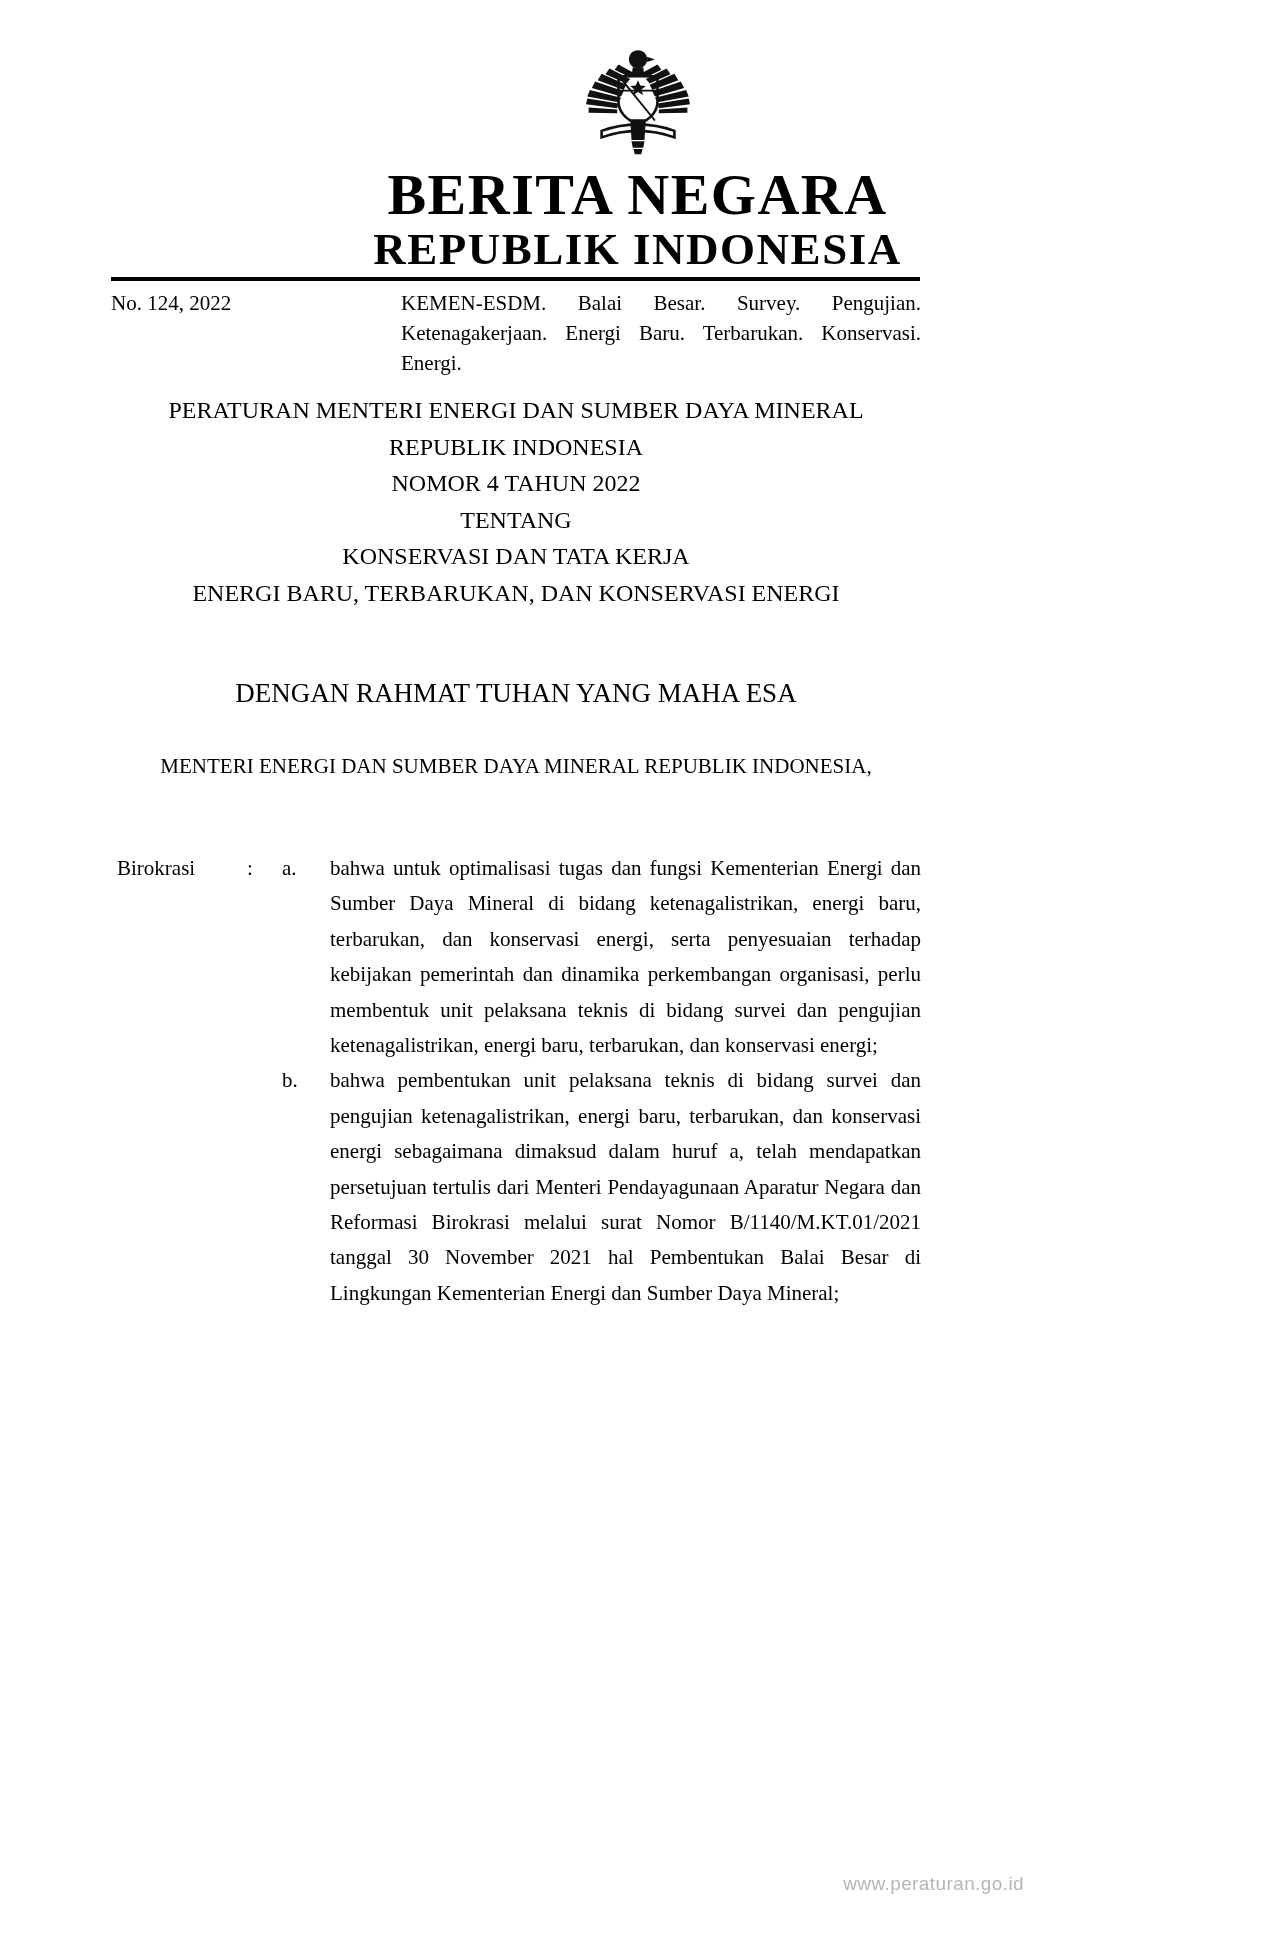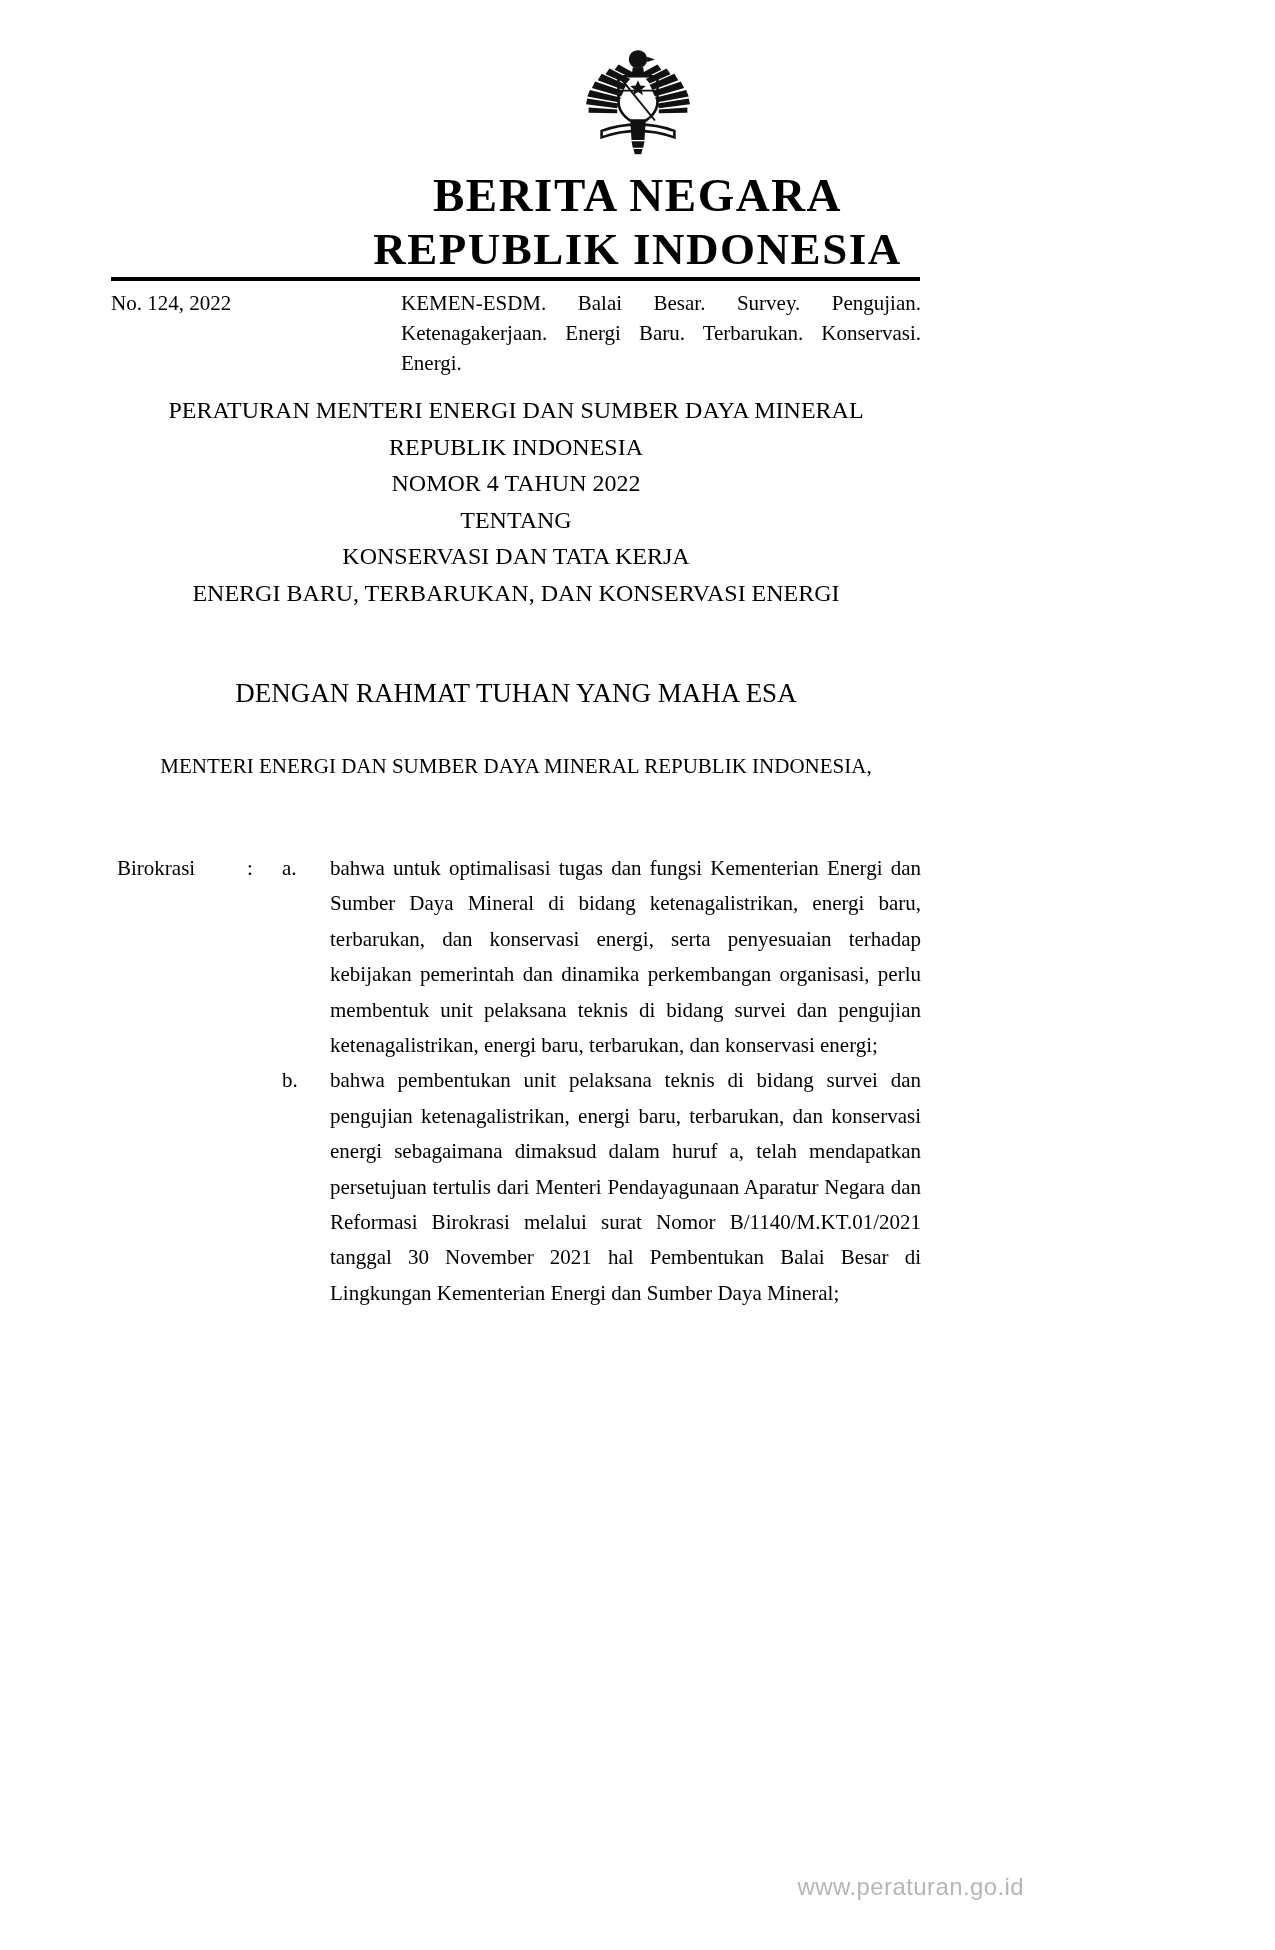--- a/index.html
+++ b/index.html
@@ -40,21 +40,21 @@
   .masthead {
     position: absolute;
     left: 0;
     top: 168px;
     width: 1275px;
     text-align: center;
   }
   .masthead-line1 {
     font-family: "Liberation Serif", "DejaVu Serif", serif;
     font-weight: bold;
-    font-size: 47px;
+    font-size: 58px;
     letter-spacing: 1.5px;
     line-height: 54px;
     white-space: nowrap;
   }
   .masthead-line2 {
     font-family: "Liberation Serif", "DejaVu Serif", serif;
     font-weight: bold;
     font-size: 45px;
     letter-spacing: 1.5px;
     line-height: 54px;
@@ -184,21 +184,21 @@
   
   .footer-watermark {
     position: absolute;
     left: 0;
     top: 1873px;
     width: 1132px;
     text-align: right;
     padding-right: 108px;
     box-sizing: border-box;
     font-family: "Liberation Sans", "DejaVu Sans", sans-serif;
-    font-size: 24px;
+    font-size: 19px;
     color: #b6b6b6;
     letter-spacing: 0.4px;
   }
 </style>
 </head>
 <body>
 
 <div class="page">
 
   <div class="emblem-wrap">

